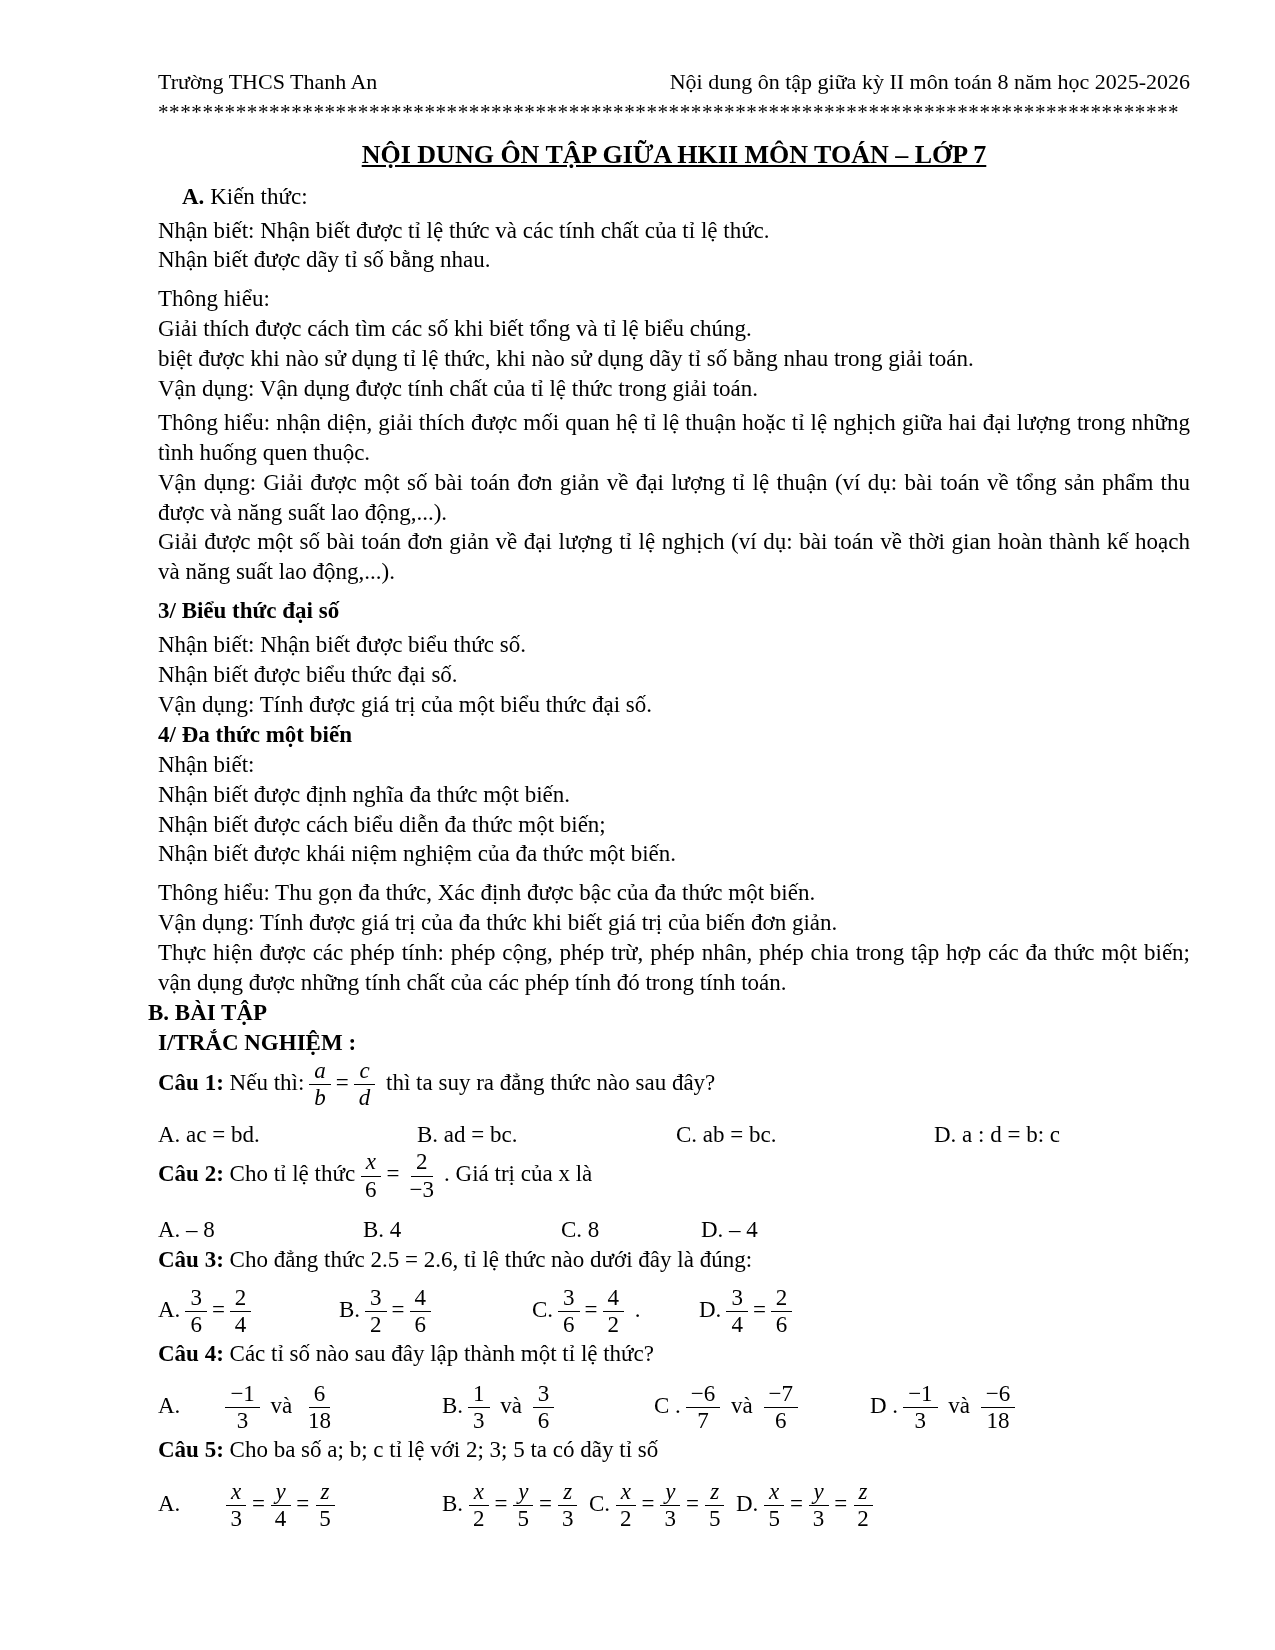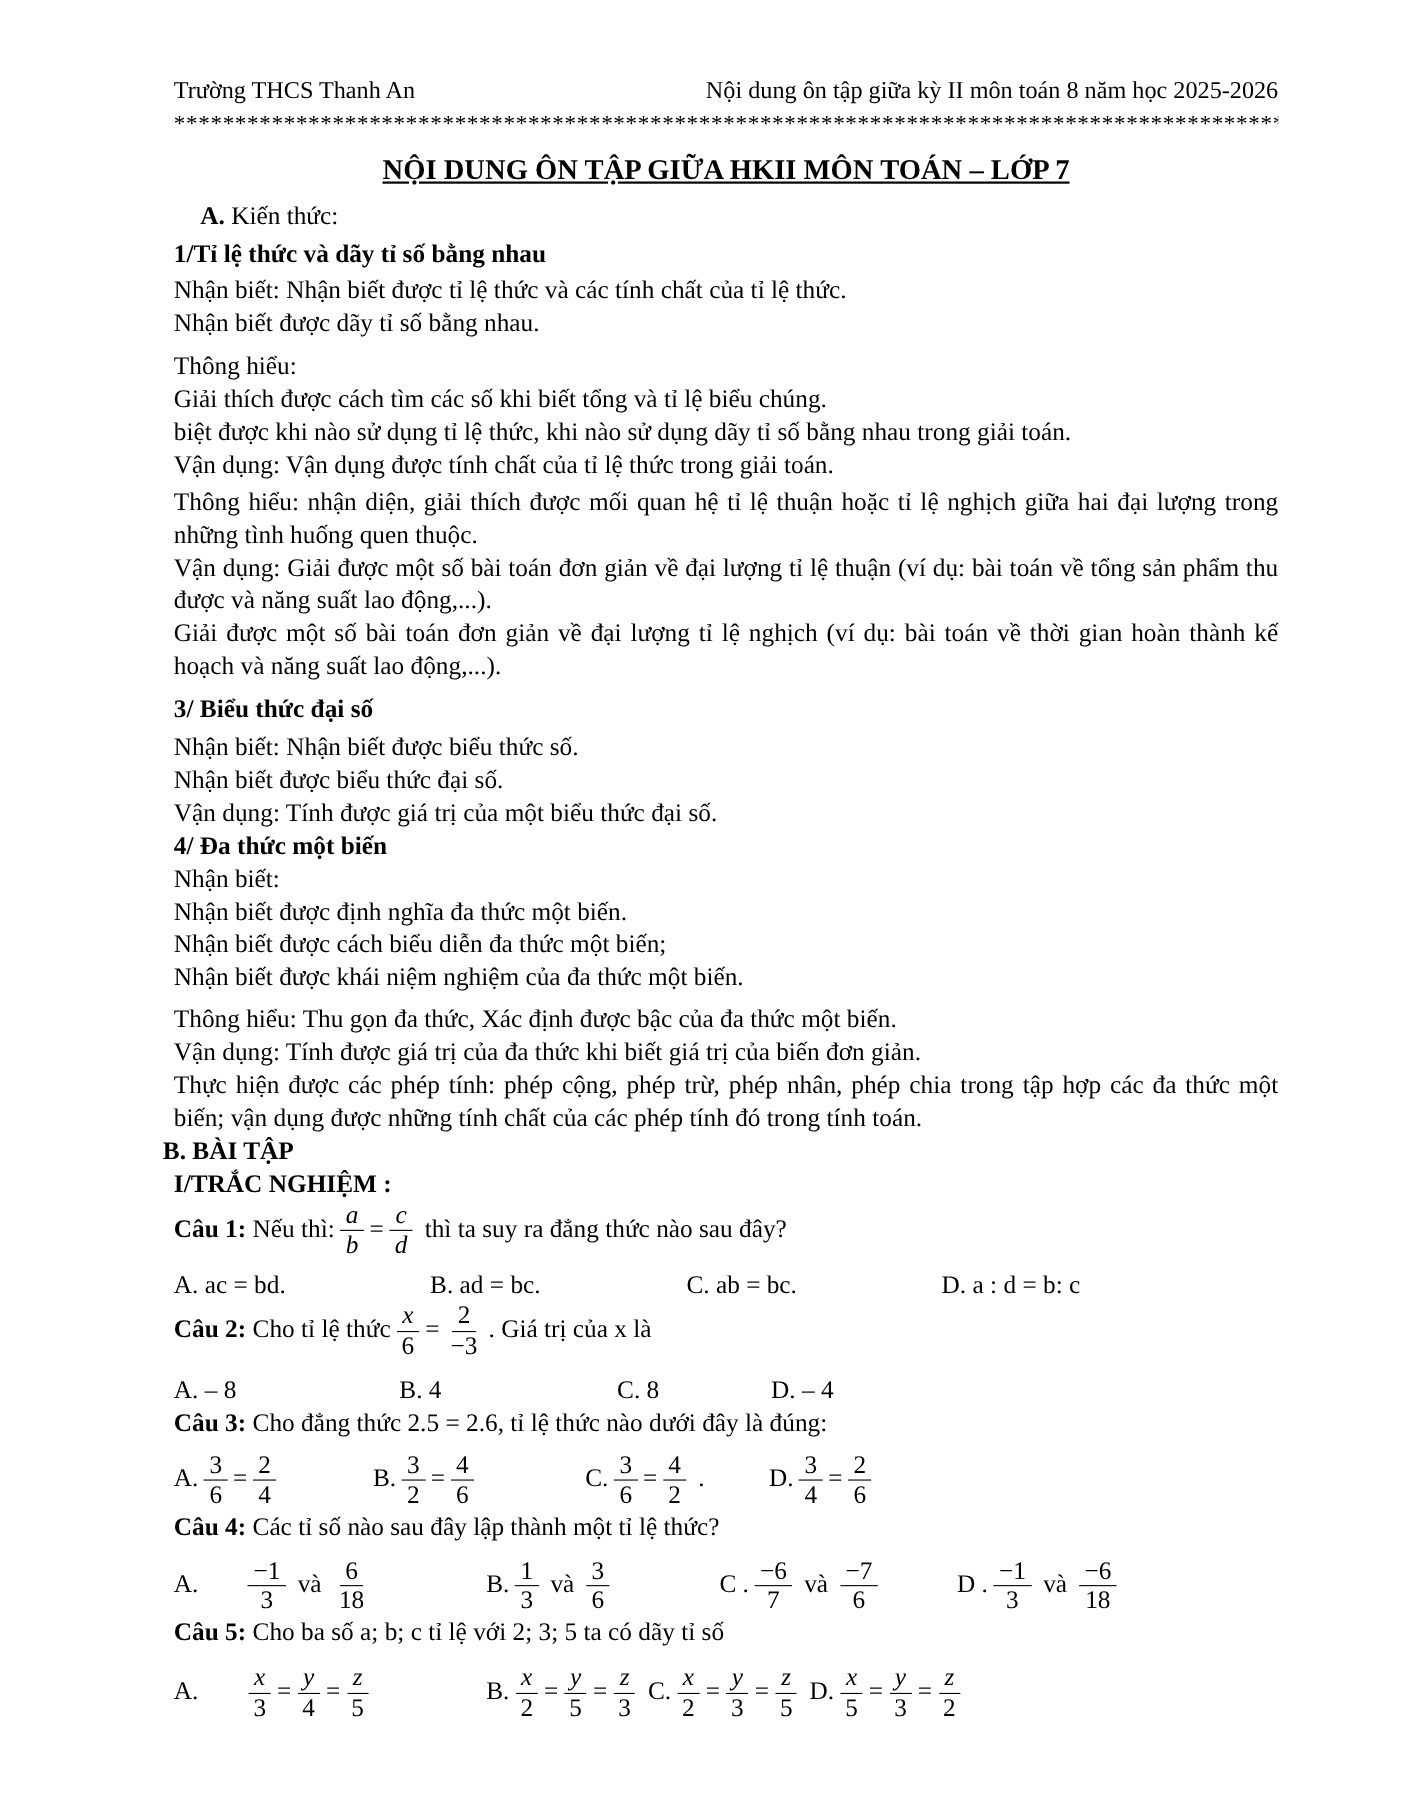--- a/index.html
+++ b/index.html
@@ -1,20 +1,20 @@
 <!DOCTYPE html>
 <html><head>
 <meta charset="utf-8">
 <style>
   html,body{margin:0;padding:0;background:#ffffff;}
   .page{
     position:relative;
     width:1275px;height:1650px;
     box-sizing:border-box;
-    padding:68px 113px 20px 158px;
+    padding:68px 85px 20px 158px;
     font-family:"Liberation Serif", serif;
     font-size:23px;color:#000;line-height:1.3;
     overflow:hidden;
   }
   p{margin:0;}
   .b{font-weight:bold;}
   .u{text-decoration:underline;}
   .it{font-style:italic;}
   .hdr{display:flex;justify-content:space-between;font-size:22px;}
   .stars{font-size:21px;white-space:nowrap;overflow:hidden;letter-spacing:.6px;margin-top:2px;}
@@ -22,21 +22,21 @@
   .ind{padding-left:24px;}
   .mt{margin-top:9px;}
   .mt4{margin-top:4px;}
   .just{text-align:justify;}
   .outd{margin-left:-10px;}
   .qhead{}
   .fr{display:inline-flex;flex-direction:column;align-items:center;vertical-align:middle;margin:0 5px;line-height:1.15;text-align:center;}
   .fn{padding:0 5px;border-bottom:1.6px solid #000;}
   .fd{padding:0 5px;}
   .row{display:grid;margin-top:8px;}
-  .row-q1{grid-template-columns:233px 233px 232px auto;}
+  .row-q1{grid-template-columns:233px 233px 232px auto;gap:26px;}
   .row-q2{grid-template-columns:205px 198px 140px auto;margin-top:12px;}
   .row-q3{grid-template-columns:181px 193px 167px auto;margin-top:10px;}
   .row-q4{grid-template-columns:284px 212px 216px auto;margin-top:12px;}
   .row-q5{grid-template-columns:284px 147px 147px auto;margin-top:14px;}
   .opt{white-space:nowrap;}
   .sp40{display:inline-block;width:40px;}
 </style>
 </head>
 <body>
 
@@ -46,21 +46,20 @@
     <span>Trường THCS Thanh An</span>
     <span>Nội dung ôn tập giữa kỳ II môn toán 8 năm học 2025-2026</span>
   </div>
 
   <div class="stars">********************************************************************************************</div>
 
   <div class="title"><span class="u">NỘI DUNG ÔN TẬP GIỮA HKII MÔN TOÁN – LỚP 7</span></div>
 
   <p class="ind"><span class="b">A.</span> <span>Kiến thức:</span></p>
 
-  <p class="b mt4">1/Tỉ lệ thức và dãy tỉ số bằng nhau</p>
 
   <p class="mt4">Nhận biết: Nhận biết được tỉ lệ thức và các tính chất của tỉ lệ thức.</p>
   <p>Nhận biết được dãy tỉ số bằng nhau.</p>
   <p class="mt">Thông hiểu:</p>
   <p>Giải thích được cách tìm các số khi biết tổng và tỉ lệ biểu chúng.</p>
   <p>biệt được khi nào sử dụng tỉ lệ thức, khi nào sử dụng dãy tỉ số bằng nhau trong giải toán.</p>
   <p>Vận dụng: Vận dụng được tính chất của tỉ lệ thức trong giải toán.</p>
 
 
   <p class="just mt4">Thông hiểu: nhận diện, giải thích được mối quan hệ tỉ lệ thuận hoặc tỉ lệ nghịch  giữa hai đại lượng trong những tình huống quen thuộc.</p>

